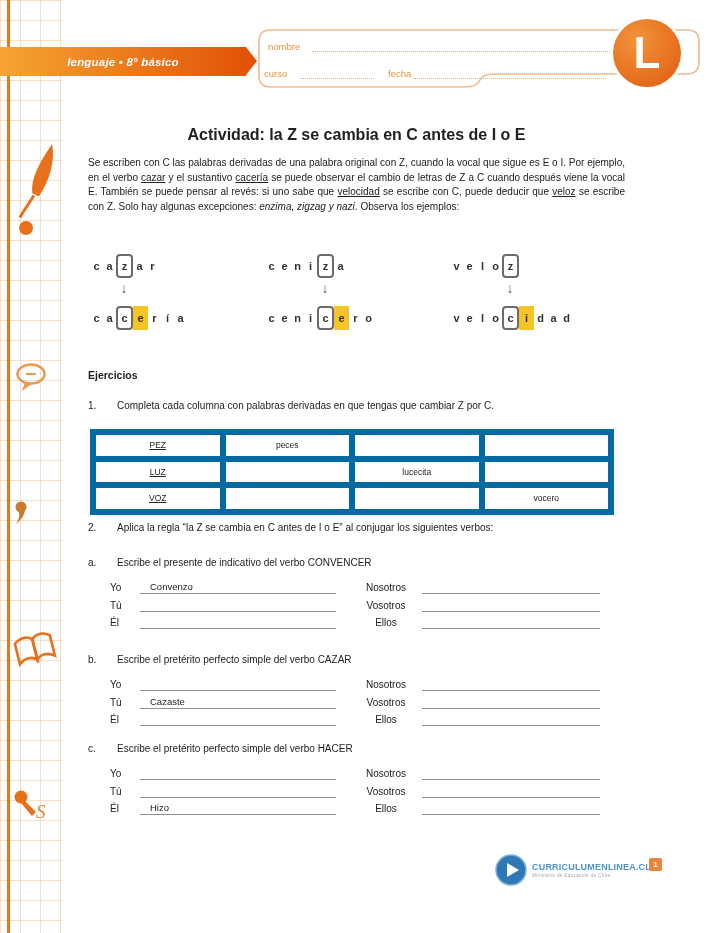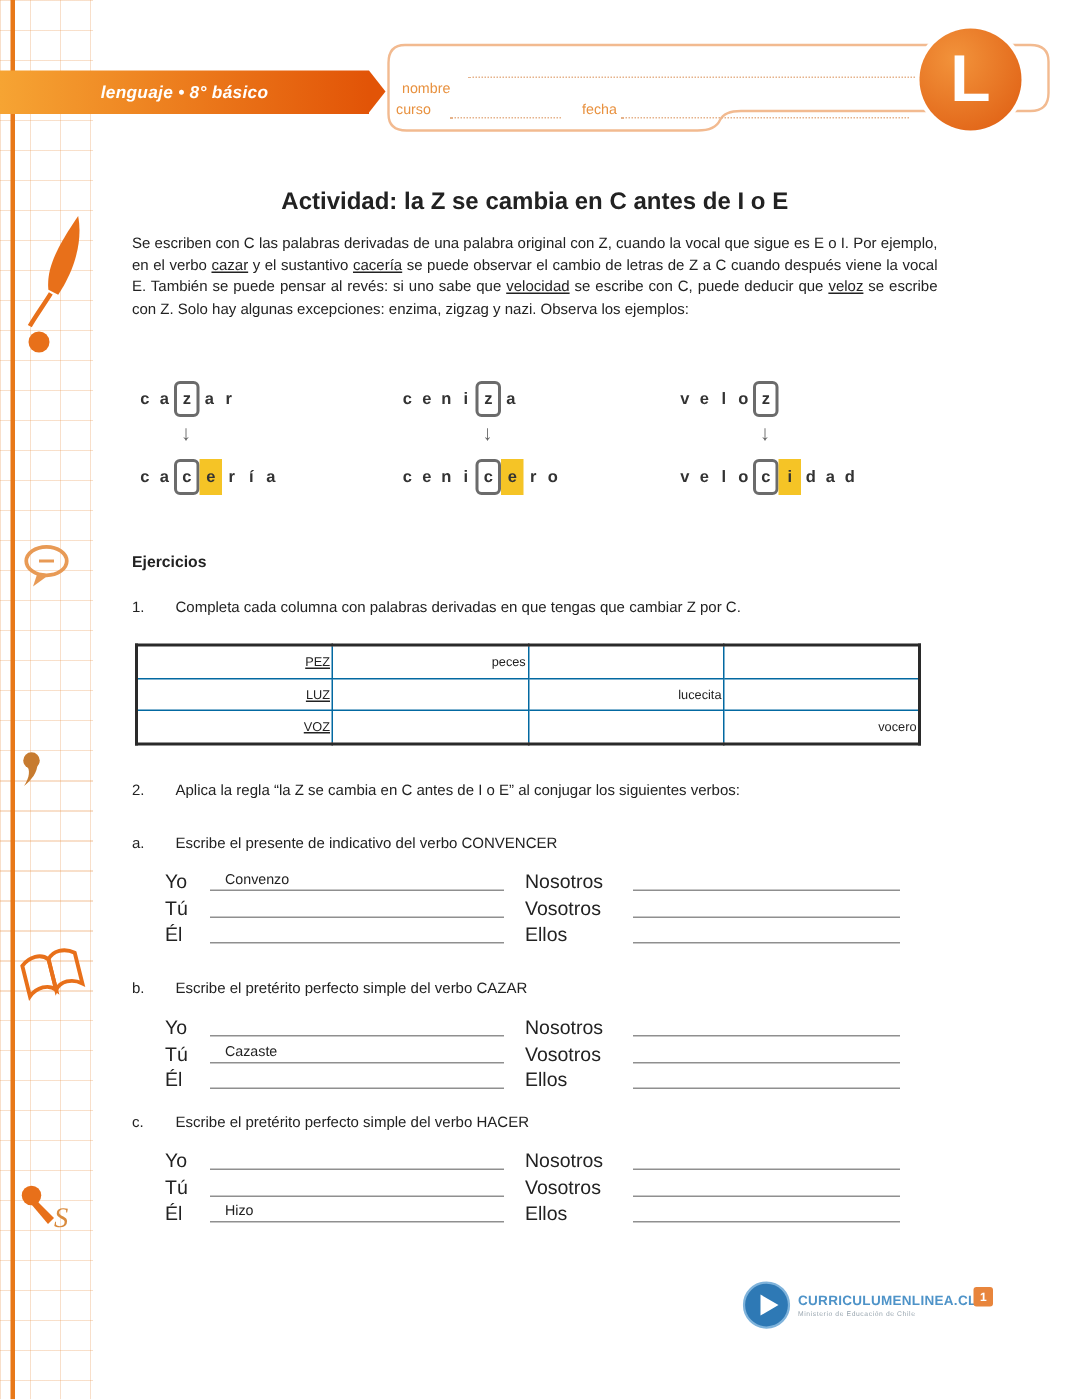--- a/index.html
+++ b/index.html
@@ -26,53 +26,53 @@
   .badge{position:absolute;left:613px;top:19px;width:68px;height:68px;border-radius:50%;
         background:radial-gradient(circle at 35% 30%,#F2933B,#DE5B10);
         box-shadow:0 0 0 3px #fff;display:flex;align-items:center;justify-content:center;
         color:#fff;font-size:44px;font-weight:bold;z-index:4;}
   
   .title{position:absolute;left:88px;top:126px;width:537px;text-align:center;
         font-size:16px;font-weight:bold;}
   .intro{position:absolute;left:88px;top:156px;width:537px;font-size:10px;
         line-height:14.7px;text-align:justify;}
   .seg-u{text-decoration:underline;}
-  .seg-i{}
+  .seg-i{font-style:italic;}
   
   #examples{position:absolute;left:88px;top:253px;width:540px;height:100px;}
   .ex-group{position:absolute;top:0;width:175px;}
   .ex0{left:2px}.ex1{left:177px}.ex2{left:362px}
   .letter-row{display:flex;align-items:center;height:26px;}
   .letter-row.bottom{margin-top:26px;}
   .slot{display:flex;align-items:center;justify-content:center;
         font-size:11px;font-weight:bold;color:#333;height:24px;}
   .slot.n{width:13px;}
   .slot.box{width:17px;border:2px solid #6b6b6b;border-radius:4px;box-sizing:border-box;background:#fff;}
   .slot.hl{width:15px;background:#F5C426;}
   .ex-arrow{position:absolute;top:27px;font-size:14px;color:#666;}
   
   .h-ej{position:absolute;left:88px;top:369px;font-size:10.5px;font-weight:bold;}
   .item{position:absolute;left:88px;width:537px;display:flex;font-size:10px;}
   .item .num{width:29px;flex:0 0 auto;}
   .item1{top:400px}.item2{top:522px}
   .table-wrap{position:absolute;left:90px;top:429px;width:524px;}
   .table-wrap table{border-collapse:collapse;width:100%;border:2px solid #2a2a2a;}
-  .table-wrap td{border:1px solid #0369a1;height:18.5px;text-align:right;
+  .table-wrap td{border:6px solid #0369a1;height:18.5px;text-align:center;
         font-size:8.5px;color:#222;width:25%;}
   .u-head{text-decoration:underline;}
   .part{position:absolute;left:88px;width:537px;}
   .part-0{top:557px}.part-1{top:654px}.part-2{top:743px}
   .prompt-row{display:flex;font-size:10px;}
   .p-letter{width:29px;flex:0 0 auto;}
   .conj{position:relative;height:62px;margin-top:9px;}
   .col{position:absolute;top:0;}
   .col.left{left:22px;width:226px;}
-  .col.right{left:262px;width:250px;}
+  .col.right{left:262px;width:250px;text-align:center;}
   .c-row{display:flex;align-items:flex-end;height:17.4px;}
-  .pronoun{font-size:13px;flex:0 0 auto;line-height:13px;}
+  .pronoun{font-size:10px;flex:0 0 auto;line-height:13px;}
   .col.left .pronoun{width:30px;}
   .col.right .pronoun{width:72px;}
   .line{flex:1;border-bottom:1.5px solid #8f8f8f;height:15px;display:flex;align-items:flex-end;}
   .answer{font-size:9.5px;padding-left:10px;line-height:13px;}
   
   .footer-logo{position:absolute;left:495px;top:854px;display:flex;align-items:center;}
   .logo-texts{margin-left:5px;}
   .logo-main{font-size:9px;font-weight:bold;color:#4E93C8;letter-spacing:.2px;}
   .logo-sub{font-size:4.5px;color:#9aa7b0;letter-spacing:.4px;margin-top:1px;}
   .page-num{position:absolute;left:649px;top:858px;width:13px;height:13px;background:#E8853C;
@@ -119,21 +119,21 @@
     <text x="26" y="32" font-size="19" font-style="italic" fill="#D98A3C" font-family="Liberation Serif, serif">S</text>
   </svg>
 
   <div class="band">
     <span>lenguaje • 8° básico</span>
   </div>
 
   <svg class="form-svg" width="720" height="100">
     <path d="M270 30 H687 Q699 30 699 41 V62 Q699 74 687 74 H494 Q483 74 480 80 Q477 87 465 87 H271 Q259 87 259 76 V42 Q259 30 270 30 Z" fill="#fff" stroke="#F2BA90" stroke-width="1.6"></path>
   </svg>
-  <div class="f-label" style="left:268px;top:54px">nombre</div>
+  <div class="f-label" style="left:268px;top:41px">nombre</div>
   <div class="f-line" style="left:312px;top:51px;width:328px"></div>
   <div class="f-label" style="left:264px;top:68px">curso</div>
   <div class="f-line" style="left:300px;top:78px;width:74px"></div>
   <div class="f-label" style="left:388px;top:68px">fecha</div>
   <div class="f-line" style="left:414px;top:78px;width:192px"></div>
 
   <div class="badge">L</div>
 
   <div class="title">Actividad: la Z se cambia en C antes de I o E</div>
   <div class="intro" id="intro"><span>Se escriben con C las palabras derivadas de una palabra original con Z, cuando la vocal que sigue es E o I. Por ejemplo, en el verbo </span><span class="seg-u">cazar</span><span> y el sustantivo </span><span class="seg-u">cacería</span><span> se puede observar el cambio de letras de Z a C cuando después viene la vocal E. También se puede pensar al revés: si uno sabe que </span><span class="seg-u">velocidad</span><span> se escribe con C, puede deducir que </span><span class="seg-u">veloz</span><span> se escribe con Z. Solo hay algunas excepciones: </span><span class="seg-i">enzima, zigzag y nazi</span><span>. Observa los ejemplos:</span></div>

